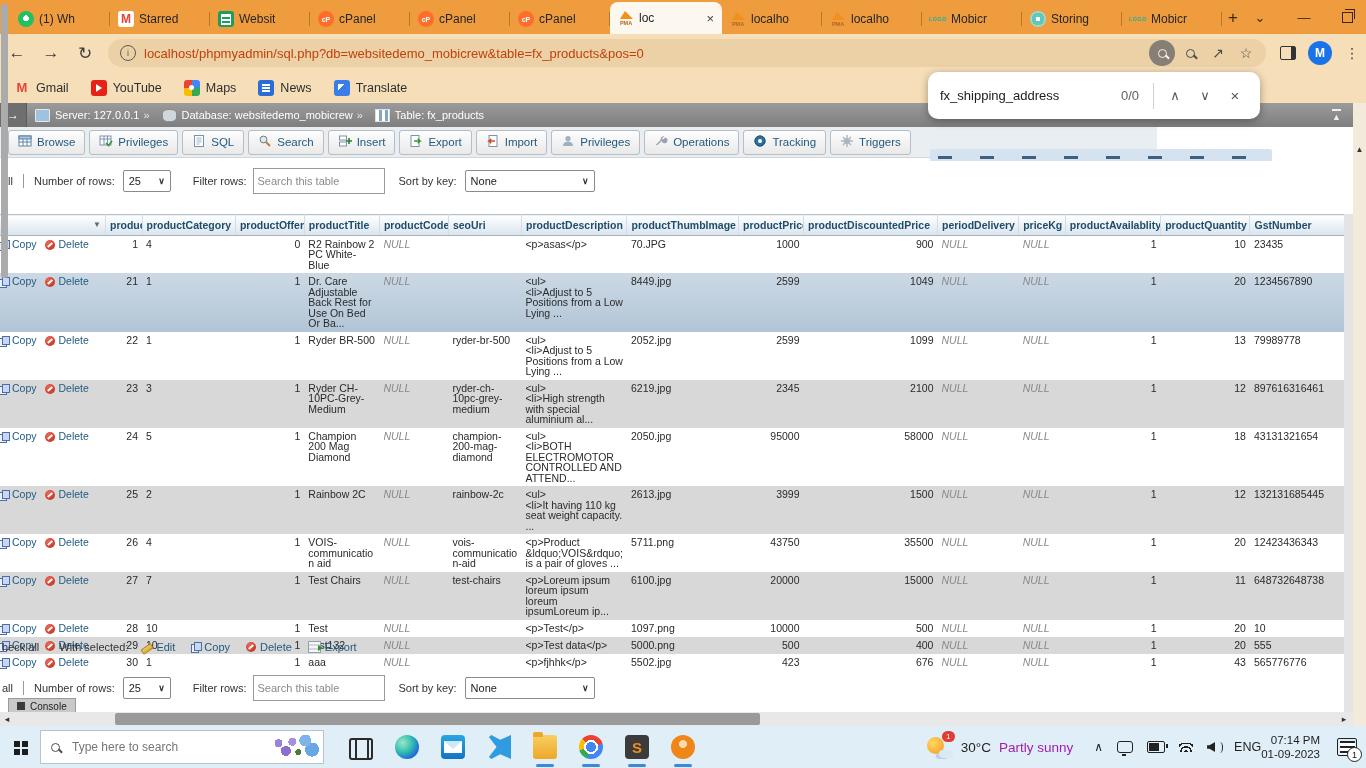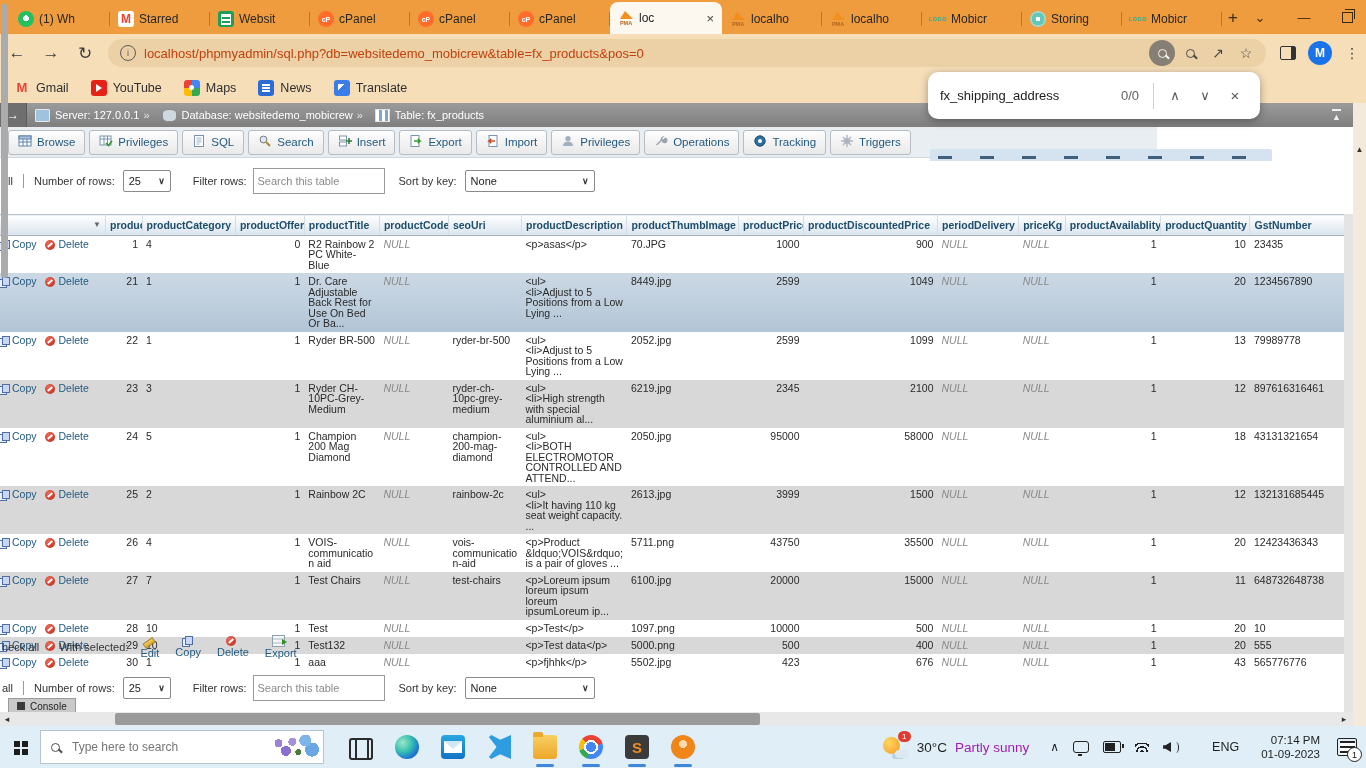--- a/index.html
+++ b/index.html
@@ -105,21 +105,21 @@
   .icopy::after{left:3px;top:0;background:#c9d8f2;}
   .idel{display:inline-block;width:10px;height:10px;border-radius:50%;background:radial-gradient(circle at 35% 30%,#e86a5a,#c22515);position:relative;margin-right:4px;vertical-align:-2px;}
   .idel::after{content:"";position:absolute;left:2px;right:2px;top:4px;height:1.8px;background:#fff;transform:rotate(-40deg);}
   .iedit{display:inline-block;width:12px;height:11px;position:relative;margin-right:4px;vertical-align:-2px;}
   .iedit::before{content:"";position:absolute;left:1px;top:4px;width:10px;height:3.5px;background:linear-gradient(#f6d06a,#daa520);transform:rotate(-35deg);border:.5px solid #a8841c;}
   .iexp{display:inline-block;width:11px;height:10px;background:repeating-linear-gradient(#f6f6f6 0 2px,#cfd8df 2px 4px);border:1px solid #8fa0ae;position:relative;margin-right:4px;vertical-align:-2px;}
   .iexp::after{content:"";position:absolute;right:-3px;bottom:1px;border-left:5px solid #2f8f2f;border-top:3px solid transparent;border-bottom:3px solid transparent;}
   
   .tfoot{position:absolute;left:0;top:636px;height:22px;display:flex;align-items:center;font-size:11px;color:#333;}
   .tfoot .ws{margin:0 12px 0 20px;}
-  .tfoot a{color:#235a81;text-decoration:none;margin-right:16px;display:flex;align-items:center;flex-direction:column;}
+  .tfoot a{color:#235a81;text-decoration:none;margin-right:16px;display:flex;align-items:center;}
   .consolebtn{position:absolute;left:8px;top:698px;height:14px;background:#c9c9c9;border:1px solid #9a9a9a;border-bottom:none;display:flex;align-items:center;font-size:10px;color:#222;padding:0 8px;}
   .consolebtn::before{content:"";width:8px;height:8px;background:#3a3a3a;margin-right:5px;}
   
   .hscroll{position:absolute;left:0;top:712px;width:1353px;height:14px;background:#e8e8e8;}
   .hthumb{position:absolute;left:115px;top:1px;width:645px;height:12px;background:#9a9a9a;border-radius:2px;}
   .harrow{position:absolute;top:0;width:14px;height:14px;display:flex;align-items:center;justify-content:center;font-size:9px;color:#333;}
   .vscroll-outer{position:absolute;left:1353px;top:103px;width:13px;height:623px;background:#f3eadb;}
   .vs-up{position:absolute;left:0;top:38px;width:13px;height:16px;display:flex;align-items:center;justify-content:center;font-size:8px;color:#333;}
   .vscroll-inner{position:absolute;left:1344px;top:214px;width:9px;height:498px;background:#e4e4e4;}
   .vithumb{position:absolute;left:1px;top:4px;width:7px;height:274px;background:#ababab;border-radius:3px;}
@@ -166,21 +166,21 @@
   .wdesc{font-size:13.5px;color:#a21caf;}
   .trayico{margin:0 7px;color:#222;font-size:12px;display:flex;align-items:center;justify-content:center;}
   .cast{width:14px;height:10px;border:1.6px solid #222;border-radius:3px;position:relative;}
   .cast::after{content:"";position:absolute;left:4px;bottom:-4px;width:4px;height:2px;background:#222;}
   .batt{width:14px;height:8px;border:1.4px solid #222;border-radius:2px;position:relative;background:linear-gradient(90deg,#222 0 70%,transparent 70%);background-clip:content-box;padding:1px;}
   .batt::after{content:"";position:absolute;right:-3.5px;top:2px;width:2px;height:4px;background:#222;}
   .wifi{width:14px;height:9px;overflow:hidden;position:relative;}
   .wifi::before{content:"";position:absolute;left:50%;bottom:-14px;transform:translateX(-50%);width:28px;height:28px;border-radius:50%;background:radial-gradient(circle,#222 0 2px,transparent 2px 4.5px,#222 4.5px 6px,transparent 6px 8.5px,#222 8.5px 10px,transparent 10px);}
   .vol{width:8px;height:10px;background:#222;clip-path:polygon(0 32%,30% 32%,100% 0,100% 100%,30% 68%,0 68%);margin-right:2px;}
   .vol2{width:5px;height:11px;border-right:1.6px solid #222;border-radius:50%;margin-right:4px;}
-  .lang{font-size:12.5px;color:#1f1f1f;margin:0 22px;}
+  .lang{font-size:12.5px;color:#1f1f1f;margin:0 0;}
   .clock{text-align:right;font-size:11.5px;color:#1f1f1f;line-height:14px;margin-right:12px;}
   .notif{width:30px;height:42px;display:flex;align-items:center;justify-content:center;position:relative;margin-right:4px;}
   .notifico{width:15px;height:13px;border:1.6px solid #222;border-radius:2px;background:repeating-linear-gradient(#fff 0 2px,#222 2px 3.5px,#fff 3.5px 5px);background-clip:content-box;padding:1.5px;}
   .ncount{position:absolute;right:0px;bottom:6px;width:13px;height:13px;border-radius:50%;border:1.4px solid #222;background:#fff;font-size:9px;display:flex;align-items:center;justify-content:center;color:#111;}
 </style>
 </head>
 <body>
 
 <div id="stage">
 

